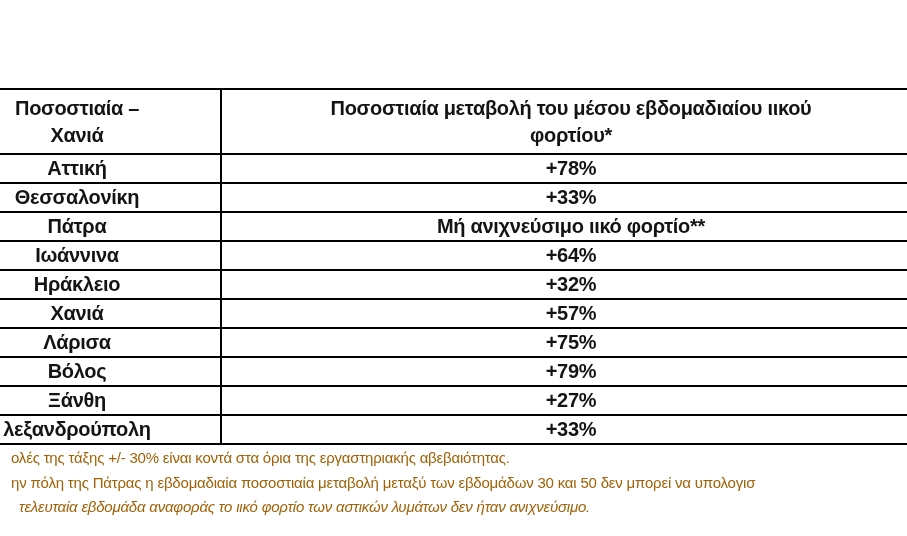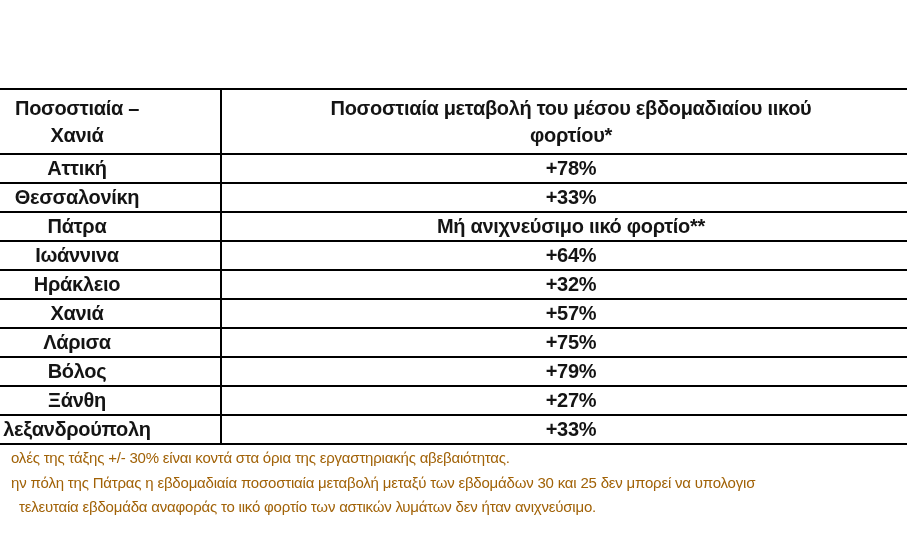--- a/index.html
+++ b/index.html
@@ -35,21 +35,21 @@
   }
   .header-row .c1, .header-row .c2 { line-height: 27px; }
   .header-row { height: 63px; }
   .data-row { height: 27px; }
 
   .footnotes {
     position: absolute; left: 2px; top: 446px;
     font-size: 15px; line-height: 24.5px; color: #a16207;
     font-weight: normal; white-space: nowrap; letter-spacing: -0.2px; margin-left: 9px;
   }
-  .fn-3 { padding-left: 8px; }
+  .fn-3 { padding-left: 8px; font-style: italic; }
 </style>
 </head>
 <body>
 
 <div class="stage">
 
 
   <div class="tbl">
 
     <div class="trow header-row">
@@ -101,17 +101,17 @@
     </div>
     <div class="trow data-row">
       <div class="c1">λεξανδρούπολη</div>
       <div class="c2">+33%</div>
     </div>
 
   </div>
 
   <div class="footnotes">
     <div class="fn-1">ολές της τάξης +/- 30% είναι κοντά στα όρια της εργαστηριακής αβεβαιότητας.</div>
-    <div class="fn-2">ην πόλη της Πάτρας η εβδομαδιαία ποσοστιαία μεταβολή μεταξύ των εβδομάδων 30 και 25 δεν μπορεί να υπολογισ</div>
+    <div class="fn-2">ην πόλη της Πάτρας η εβδομαδιαία ποσοστιαία μεταβολή μεταξύ των εβδομάδων 30 και 50 δεν μπορεί να υπολογισ</div>
     <div class="fn-3">τελευταία εβδομάδα αναφοράς το ιικό φορτίο των αστικών λυμάτων δεν ήταν ανιχνεύσιμο.</div>
   </div>
 
 </div>
 
 </body></html>

